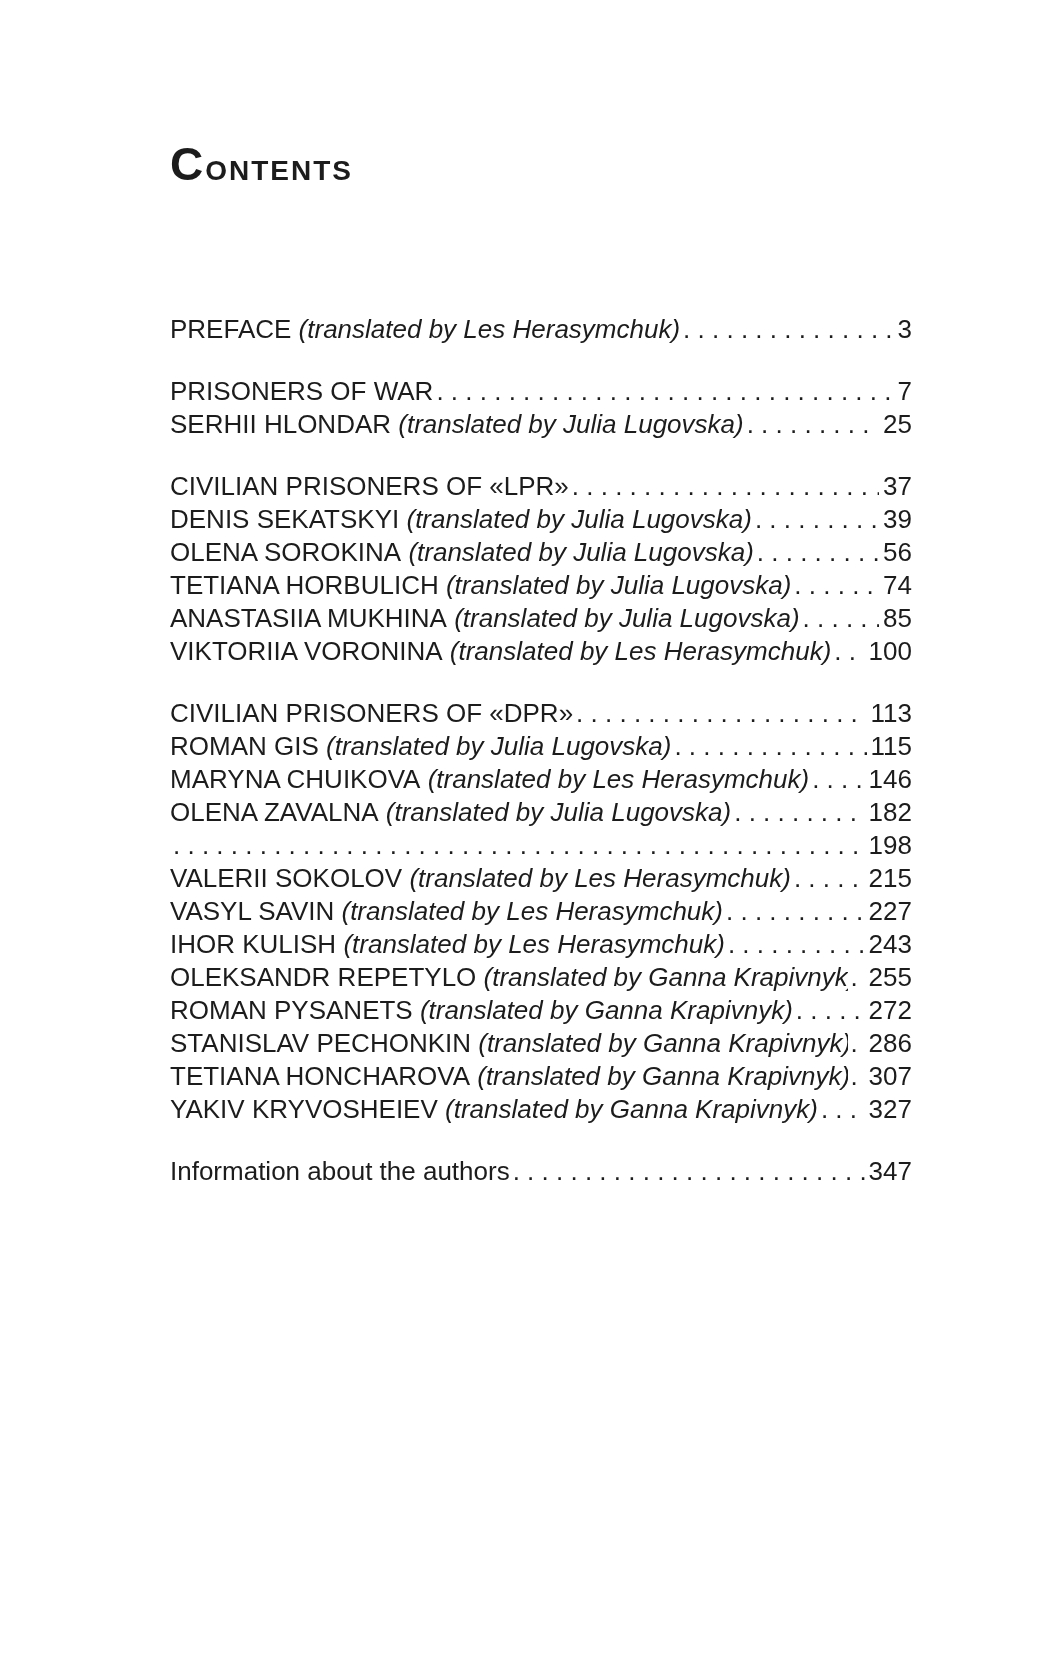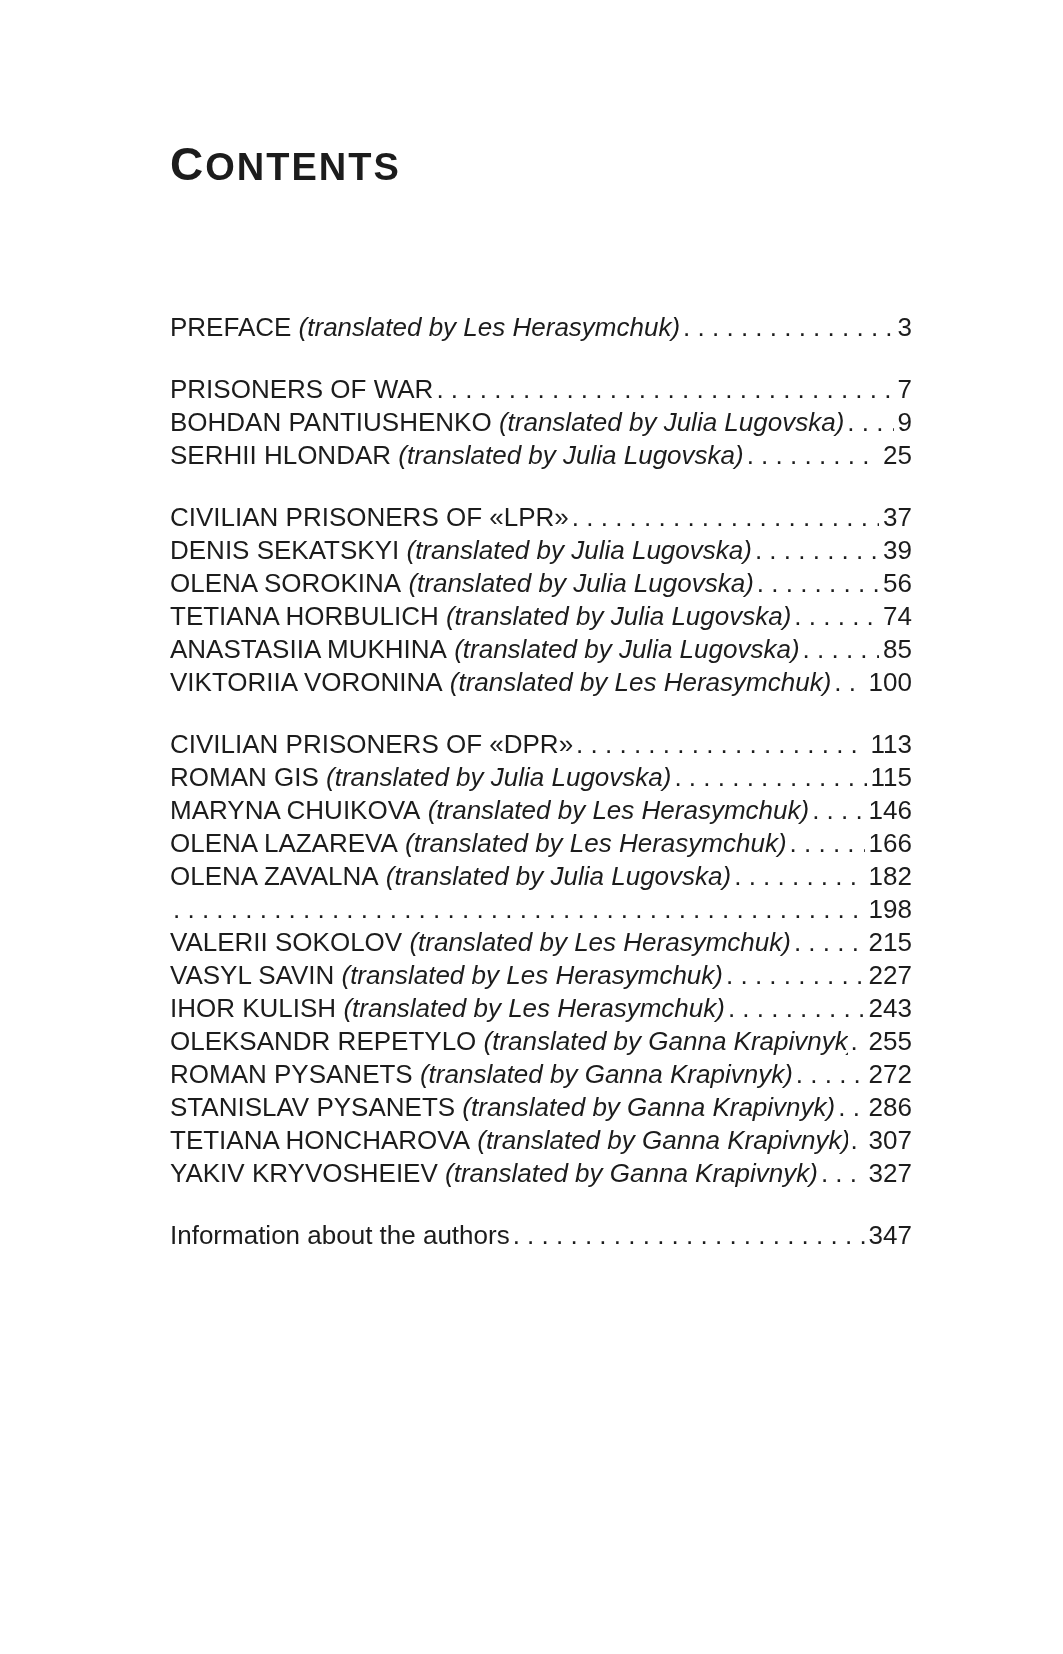--- a/index.html
+++ b/index.html
@@ -32,21 +32,21 @@
     margin: 0 0 118px 0;
     font-weight: bold;
     letter-spacing: 2px;
     line-height: 48px;
     white-space: nowrap;
   }
   .doc-title .initial {
     font-size: 46px;
   }
   .doc-title .rest {
-    font-size: 38px;
+    font-size: 28px;
   }
   .toc {
     width: 742px;
   }
   .row {
     display: flex;
     align-items: baseline;
     font-size: 26px;
     line-height: 33px;
     height: 33px;
@@ -91,25 +91,20 @@
           <span class="label"><span>PREFACE</span><span class="tr"> (translated by Les Herasymchuk)</span></span>
           <span class="dots"></span>
           <span class="page-num">3</span>
         </div>
         <div class="row heading gap">
           <span class="label"><span>PRISONERS OF WAR</span></span>
           <span class="dots"></span>
           <span class="page-num">7</span>
         </div>
         <div class="row">
-          <span class="label"><span>BOHDAN PANTIUSHENKO</span><span class="tr"> (translated by Julia Lugovska)</span></span>
-          <span class="dots"></span>
-          <span class="page-num">9</span>
-        </div>
-        <div class="row">
           <span class="label"><span>SERHII HLONDAR</span><span class="tr"> (translated by Julia Lugovska)</span></span>
           <span class="dots"></span>
           <span class="page-num">25</span>
         </div>
         <div class="row heading gap">
           <span class="label"><span>CIVILIAN PRISONERS OF «LPR»</span></span>
           <span class="dots"></span>
           <span class="page-num">37</span>
         </div>
         <div class="row">
@@ -146,25 +141,20 @@
           <span class="label"><span>ROMAN GIS</span><span class="tr"> (translated by Julia Lugovska)</span></span>
           <span class="dots"></span>
           <span class="page-num">115</span>
         </div>
         <div class="row">
           <span class="label"><span>MARYNA CHUIKOVA</span><span class="tr"> (translated by Les Herasymchuk)</span></span>
           <span class="dots"></span>
           <span class="page-num">146</span>
         </div>
         <div class="row">
-          <span class="label"><span>OLENA LAZAREVA</span><span class="tr"> (translated by Les Herasymchuk)</span></span>
-          <span class="dots"></span>
-          <span class="page-num">166</span>
-        </div>
-        <div class="row">
           <span class="label"><span>OLENA ZAVALNA</span><span class="tr"> (translated by Julia Lugovska)</span></span>
           <span class="dots"></span>
           <span class="page-num">182</span>
         </div>
         <div class="row">
           <span class="dots"></span>
           <span class="page-num">198</span>
         </div>
         <div class="row">
           <span class="label"><span>VALERII SOKOLOV</span><span class="tr"> (translated by Les Herasymchuk)</span></span>
@@ -185,21 +175,21 @@
           <span class="label"><span>OLEKSANDR REPETYLO</span><span class="tr"> (translated by Ganna Krapivnyk)</span></span>
           <span class="dots"></span>
           <span class="page-num">255</span>
         </div>
         <div class="row">
           <span class="label"><span>ROMAN PYSANETS</span><span class="tr"> (translated by Ganna Krapivnyk)</span></span>
           <span class="dots"></span>
           <span class="page-num">272</span>
         </div>
         <div class="row">
-          <span class="label"><span>STANISLAV PYSANETS</span><span class="tr"> (translated by Ganna Krapivnyk)</span></span>
+          <span class="label"><span>STANISLAV PECHONKIN</span><span class="tr"> (translated by Ganna Krapivnyk)</span></span>
           <span class="dots"></span>
           <span class="page-num">286</span>
         </div>
         <div class="row">
           <span class="label"><span>TETIANA HONCHAROVA</span><span class="tr"> (translated by Ganna Krapivnyk)</span></span>
           <span class="dots"></span>
           <span class="page-num">307</span>
         </div>
         <div class="row">
           <span class="label"><span>YAKIV KRYVOSHEIEV</span><span class="tr"> (translated by Ganna Krapivnyk)</span></span>

